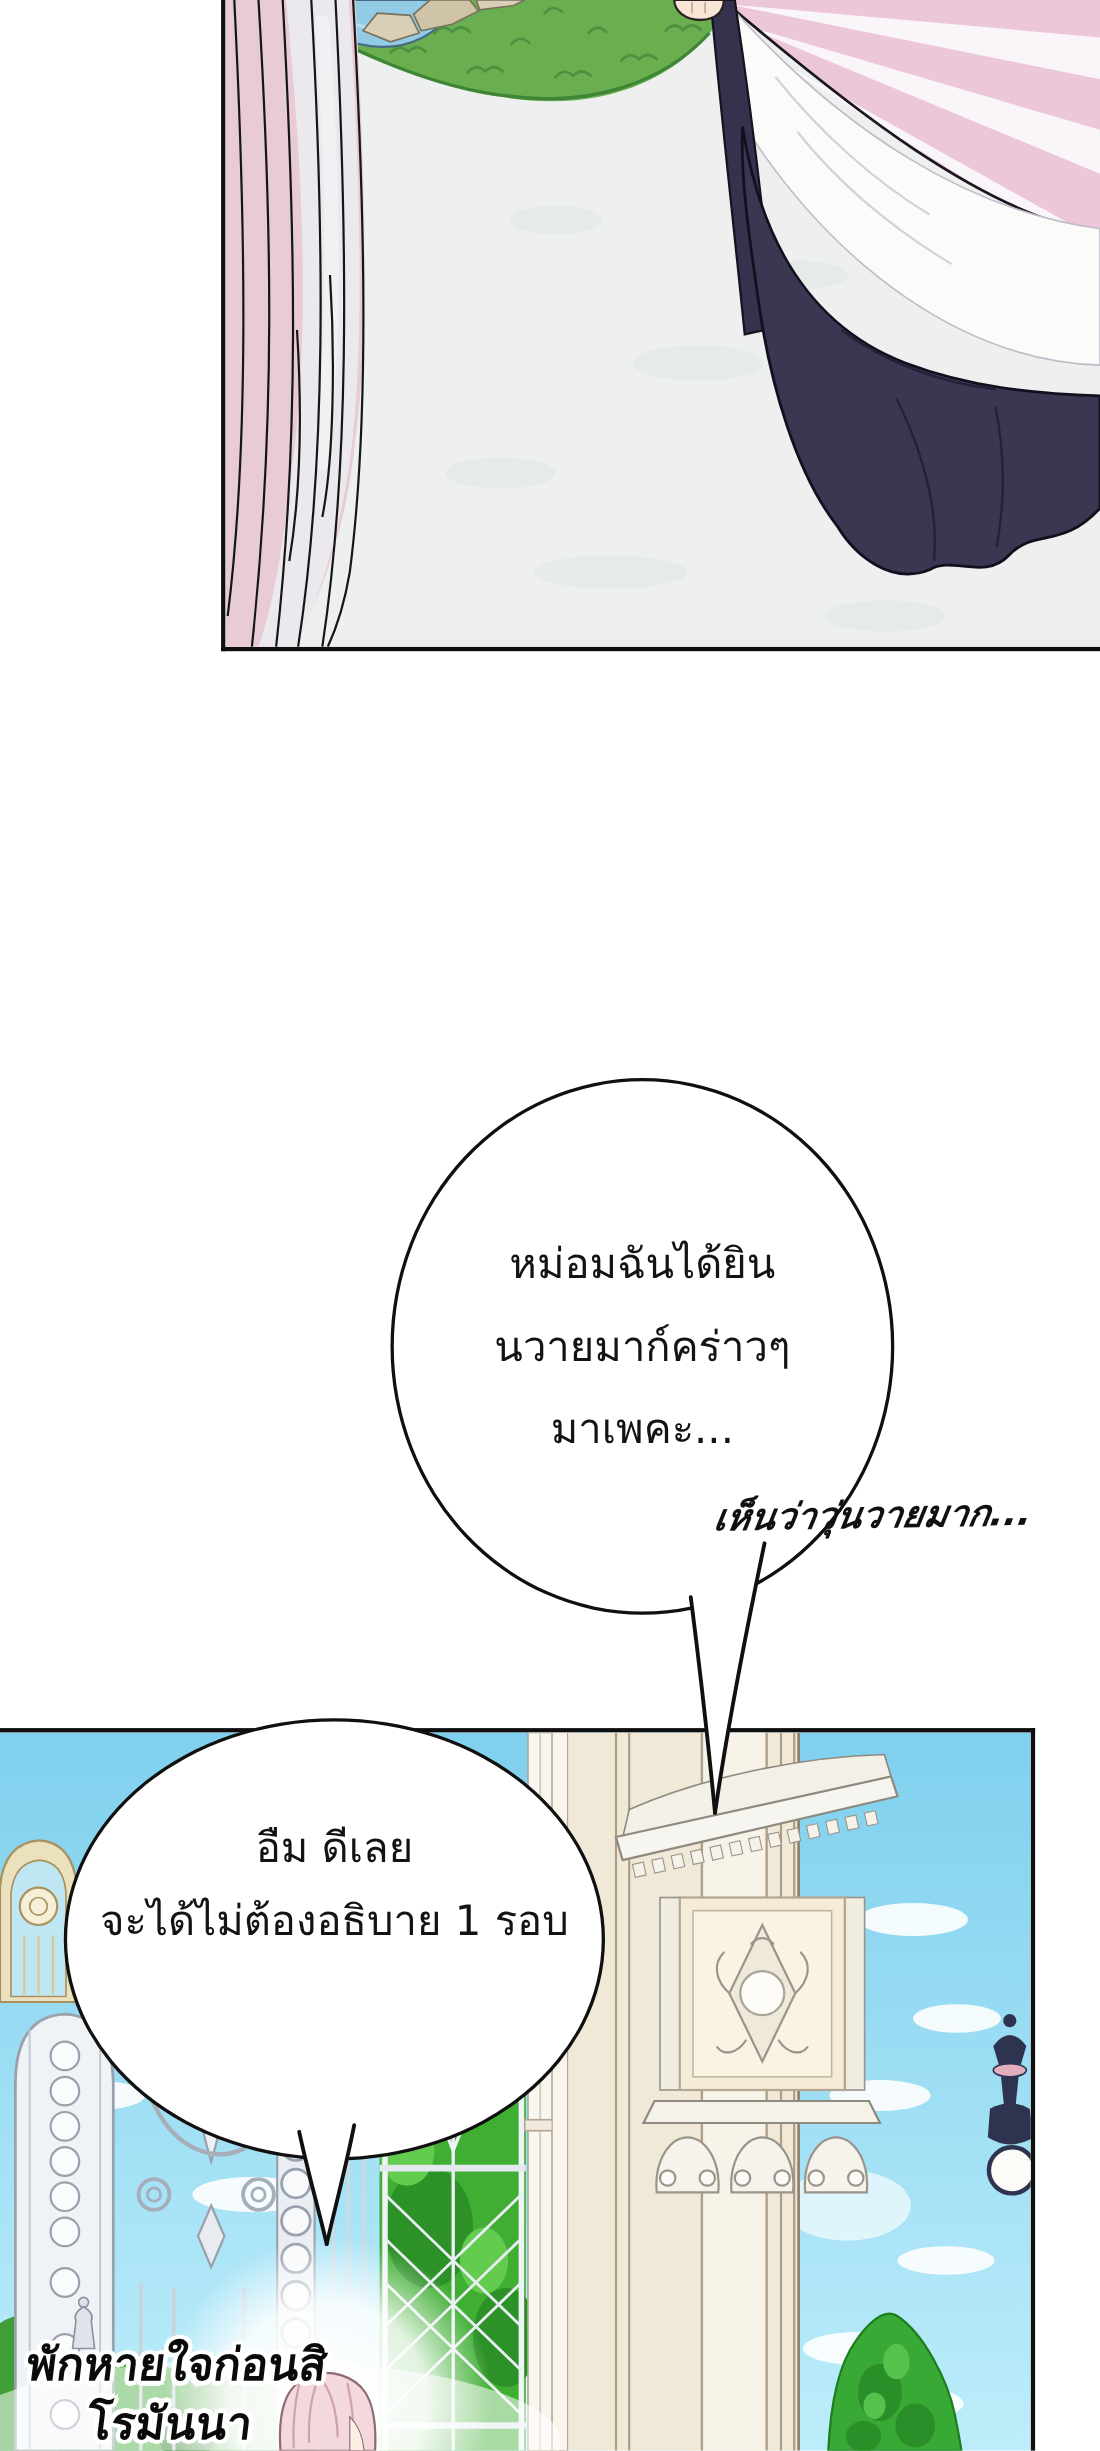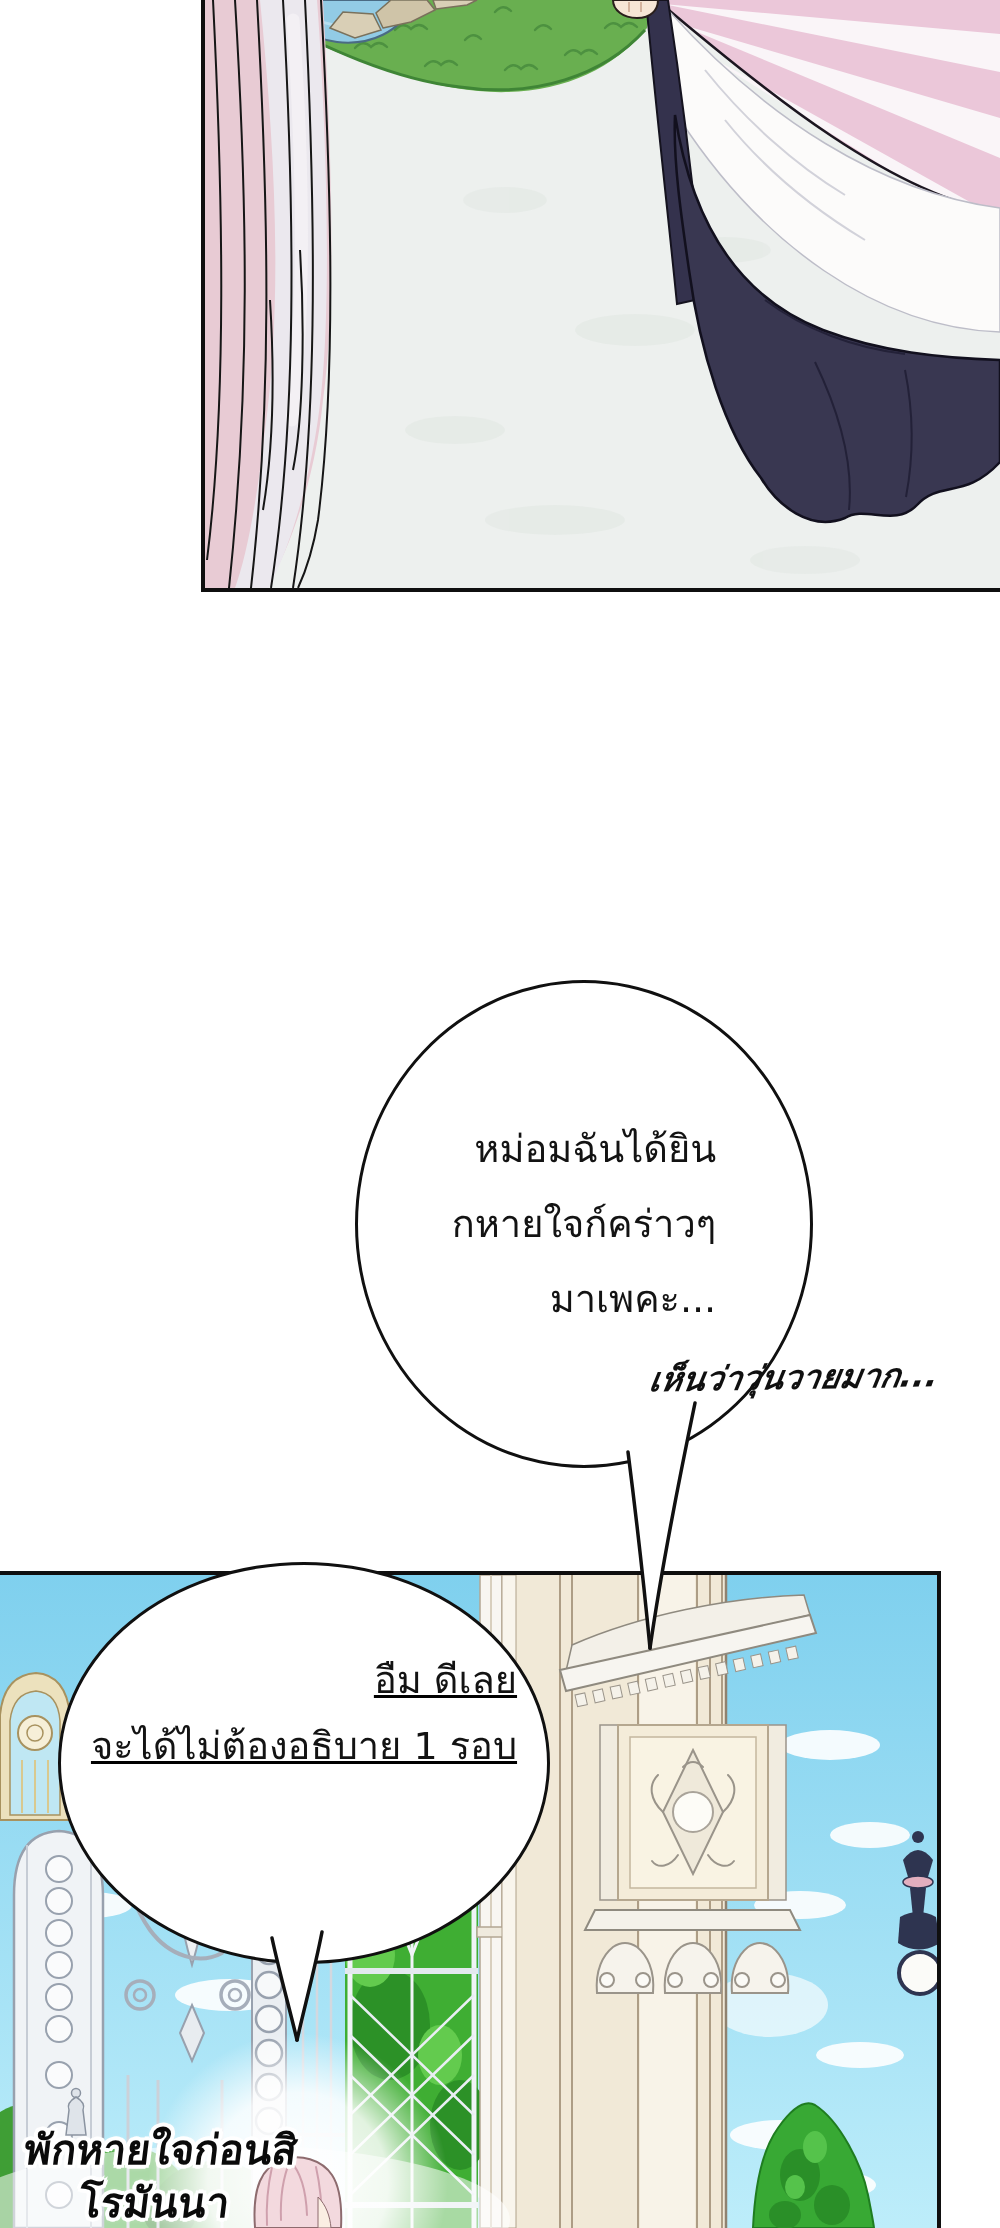--- a/index.html
+++ b/index.html
@@ -3,23 +3,23 @@
 <meta charset="utf-8">
 <style>
   html,body{margin:0;padding:0;}
   body{width:1000px;height:2228px;position:relative;background:#ffffff;overflow:hidden;
        font-family:"DejaVu Sans","Liberation Sans",sans-serif;}
   .panel{position:absolute;box-sizing:border-box;background:#fff;}
   #panel-top{left:201px;top:0;width:799px;height:592px;border-left:4px solid #0f0f0f;border-bottom:4px solid #0f0f0f;}
   #panel-bottom{left:0;top:1571px;width:941px;height:657px;border-top:4px solid #0f0f0f;border-right:4px solid #0f0f0f;z-index:10;}
   .panel svg{display:block;}
   .bubble{position:absolute;background:#ffffff;border:3px solid #101010;border-radius:50%;
-          display:flex;align-items:center;justify-content:center;text-align:right;}
+          display:flex;align-items:center;justify-content:center;text-align:center;}
   #bubble1{left:355px;top:980px;width:452px;height:482px;z-index:30;}
-  #bubble2{left:58px;top:1562px;width:486px;height:396px;z-index:30;text-decoration:underline;}
+  #bubble2{left:58px;top:1562px;width:486px;height:396px;z-index:30;}
   .bubble-text{color:#131313;font-size:38px;}
   #bubble1 .bubble-text{line-height:75px;}
   #bubble2 .bubble-text{line-height:66px;position:relative;top:-50px;}
   .tail-svg{position:absolute;overflow:visible;z-index:31;}
   #tail1{left:600px;top:1395px;}
   #tail2{left:250px;top:1900px;z-index:32;}
   .note{position:absolute;color:#101010;font-weight:bold;}
   #aside-note{left:650px;top:1350px;width:370px;font-size:33px;font-style:italic;
               transform:skewX(-10deg) rotate(-1deg);z-index:40;}
   #caption-note{left:0px;top:2124px;width:315px;font-size:41px;line-height:53px;text-align:center;
@@ -113,21 +113,21 @@
       </g>
       <path d="M408,0 C408,10 418,18 432,18 C446,18 453,10 453,0 Z" fill="#f7e6d5" stroke="#2a1f1c" stroke-width="2"></path>
       <path d="M424,2 L424,12 M436,2 L436,12" stroke="#caa48c" stroke-width="1.5" fill="none"></path>
     </g>
   </svg>
 </div>
 
 <div class="bubble" id="bubble1">
   <div class="bubble-text">
     <div>หม่อมฉันได้ยิน</div>
-    <div>กหายใจก์คร่าวๆ</div>
+    <div>นวายมาก์คร่าวๆ</div>
     <div>มาเพคะ...</div>
   </div>
 </div>
 <svg class="tail-svg" id="tail1" width="120" height="260">
   <path d="M20,20 L100,0 L95,8 C80,80 62,170 50,253 C44,190 36,120 28,57 Z" fill="#ffffff"></path>
   <path d="M28,57 C36,120 44,190 50,253" fill="none" stroke="#101010" stroke-width="3.5" stroke-linecap="round"></path>
   <path d="M50,253 C62,170 80,80 95,8" fill="none" stroke="#101010" stroke-width="3.5" stroke-linecap="round"></path>
 </svg>
 
 <div class="note" id="aside-note">เห็นว่าวุ่นวายมาก...</div>

